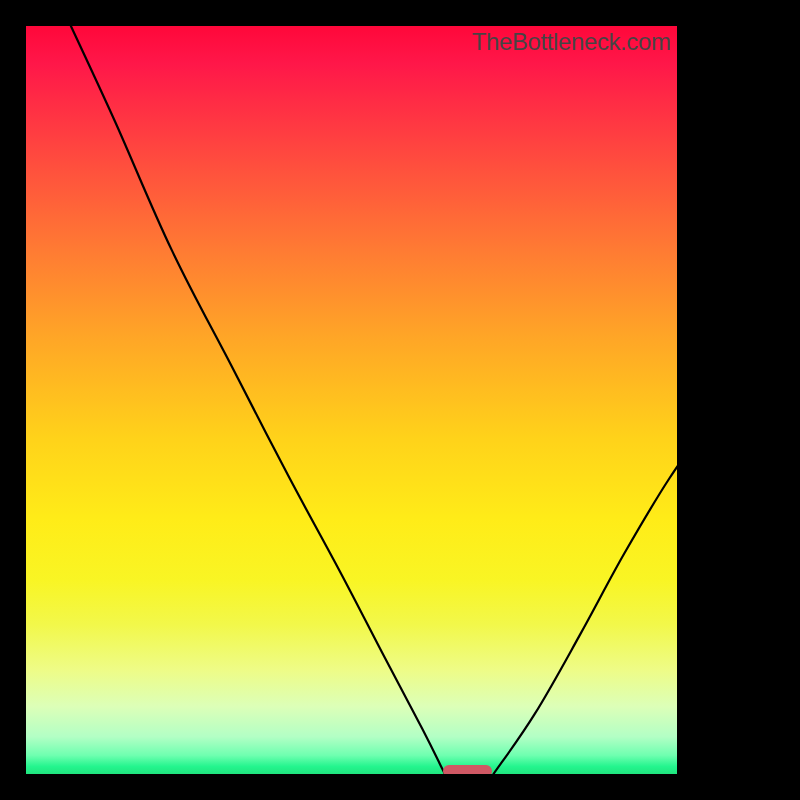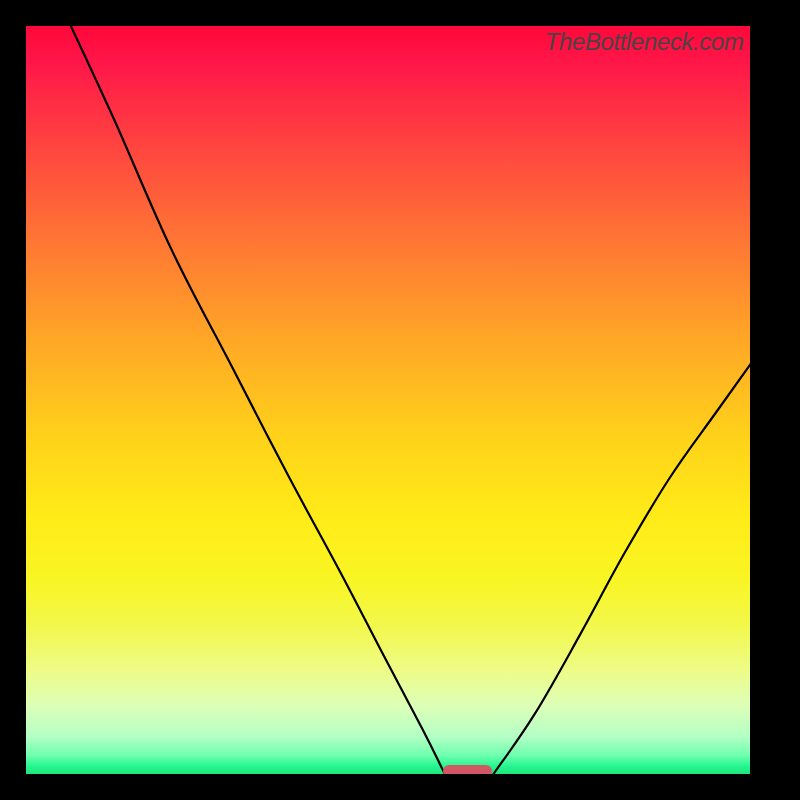--- a/index.html
+++ b/index.html
@@ -15,42 +15,41 @@
     left: 0;
     top: 0;
     width: 800px;
     height: 800px;
     background: #000;
   }
   .plot-area {
     position: absolute;
     left: 26px;
     top: 26px;
-    width: 724px;
+    width: 651px;
     height: 748px;
     background: linear-gradient(
       to bottom,
       #ff073a 0%,
       #ff1749 5%,
       #ff4c3e 18%,
       #ff7b33 30%,
       #ffa726 42%,
       #ffd21a 55%,
       #ffec18 66%,
       #f9f524 74%,
       #f2f84a 80%,
       #eefc86 86%,
       #dcffb8 91%,
       #b3ffc5 95%,
       #6fffb0 97.5%,
       #24f58e 99%,
       #20e57e 100%
     );
     overflow: hidden;
-    font-style: italic;
   }
   .watermark {
     position: absolute;
     right: 6px;
     top: 2px;
     font-family: Arial, Helvetica, sans-serif;
     font-size: 24px;
     color: #444;
     letter-spacing: -0.4px;
     user-select: none;

